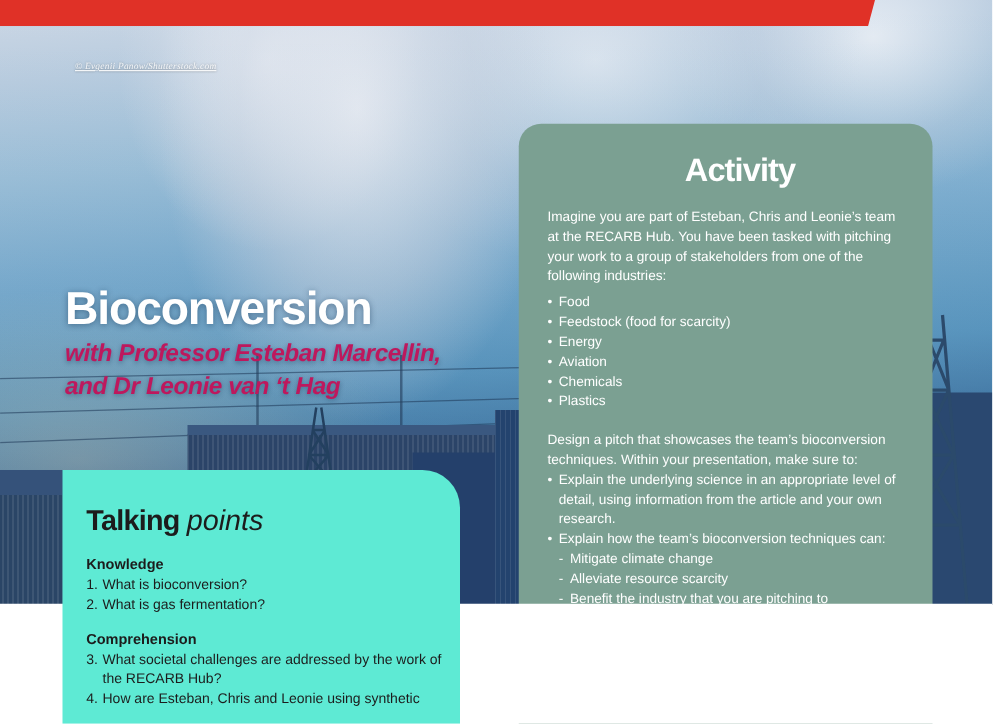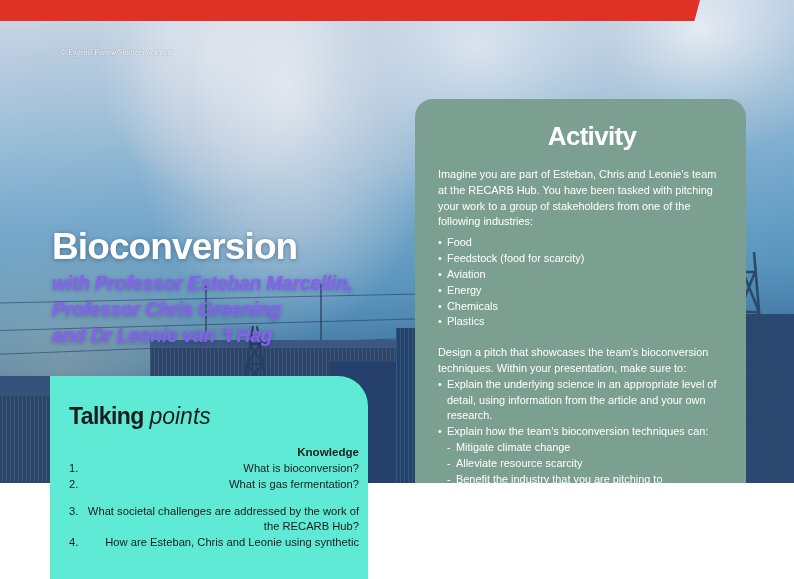--- a/index.html
+++ b/index.html
@@ -109,20 +109,21 @@
   .credit {
     position: absolute;
     left: 60px;
     top: 48px;
     font-size: 7.5px;
     color: rgba(255,255,255,0.88);
     font-family: "Liberation Serif", serif;
     font-style: italic;
     letter-spacing: 0.2px;
     text-shadow: 0 0 2px rgba(0,0,0,0.35);
+    text-decoration: underline;
   }
 
   
   .title-wrap {
     position: absolute;
     left: 52px;
     top: 228px;
     width: 400px;
   }
   .main-title {
@@ -131,21 +132,21 @@
     color: #ffffff;
     letter-spacing: -0.9px;
     line-height: 1.0;
     margin: 0 0 6px 0;
     text-shadow: 0 1px 5px rgba(10,40,70,0.45);
   }
   .subtitle {
     font-size: 19.5px;
     font-style: italic;
     font-weight: bold;
-    color: #8b5cf6;
+    color: #be185d;
     line-height: 1.33;
     letter-spacing: -0.35px;
     text-shadow: 0 1px 4px rgba(10,40,70,0.4);
   }
 
   
   .talking-card {
     position: absolute;
     left: 50px;
     top: 376px;
@@ -163,21 +164,20 @@
   }
   .tp-title b { font-weight: bold; }
   .tp-title i { font-style: italic; font-weight: normal; letter-spacing: 0px; }
 
   .tp-body {
     margin: 14px 0 3px 19px;
     width: 290px;
     font-size: 11.2px;
     color: #1c1c1c;
     line-height: 1.4;
-    text-align: right;
   }
   .tp-heading {
     font-weight: bold;
     font-size: 11.6px;
     margin-bottom: 1px;
   }
   .tp-gap { height: 11px; }
   .tp-item { text-indent: 0; padding-left: 13px; position: relative; }
   .tp-item .num { position: absolute; left: 0; top: 0; }
 
@@ -297,34 +297,33 @@
   </div>
 
   <div class="red-bar"></div>
 
   <div class="credit">© Evgenii Panow/Shutterstock.com</div>
 
   <div class="title-wrap">
     <div class="main-title">Bioconversion</div>
     <div class="subtitle">
       <div>with Professor Esteban Marcellin,</div>
-      <div>Professor Chris Greening</div>
       <div>and Dr Leonie van ‘t Hag</div>
     </div>
   </div>
 
   <div class="activity-panel">
     <div class="act-title">Activity</div>
     <div class="act-body">
       <div class="act-para">Imagine you are part of Esteban, Chris and Leonie’s team at the RECARB Hub. You have been tasked with pitching your work to a group of stakeholders from one of the following industries:</div>
       <div class="act-space-sm"></div>
       <div class="act-bullet">Food</div>
       <div class="act-bullet">Feedstock (food for scarcity)</div>
+      <div class="act-bullet">Energy</div>
       <div class="act-bullet">Aviation</div>
-      <div class="act-bullet">Energy</div>
       <div class="act-bullet">Chemicals</div>
       <div class="act-bullet">Plastics</div>
       <div class="act-space"></div>
       <div class="act-space-sm"></div>
       <div class="act-para">Design a pitch that showcases the team’s bioconversion techniques. Within your presentation, make sure to:</div>
       <div class="act-bullet">Explain the underlying science in an appropriate level of detail, using information from the article and your own research.</div>
       <div class="act-bullet">Explain how the team’s bioconversion techniques can:</div>
       <div class="act-sub">Mitigate climate change</div>
       <div class="act-sub">Alleviate resource scarcity</div>
       <div class="act-sub">Benefit the industry that you are pitching to</div>
@@ -349,20 +348,21 @@
       <div class="tp-heading">Knowledge</div>
       <div class="tp-item">
         <span class="num">1.</span>
         <span>What is bioconversion?</span>
       </div>
       <div class="tp-item">
         <span class="num">2.</span>
         <span>What is gas fermentation?</span>
       </div>
       <div class="tp-gap"></div>
+      <div class="tp-heading">Comprehension</div>
       <div class="tp-item">
         <span class="num">3.</span>
         <span>What societal challenges are addressed by the work of the RECARB Hub?</span>
       </div>
       <div class="tp-item">
         <span class="num">4.</span>
         <span>How are Esteban, Chris and Leonie using synthetic</span>
       </div>
     </div>
   </div>

